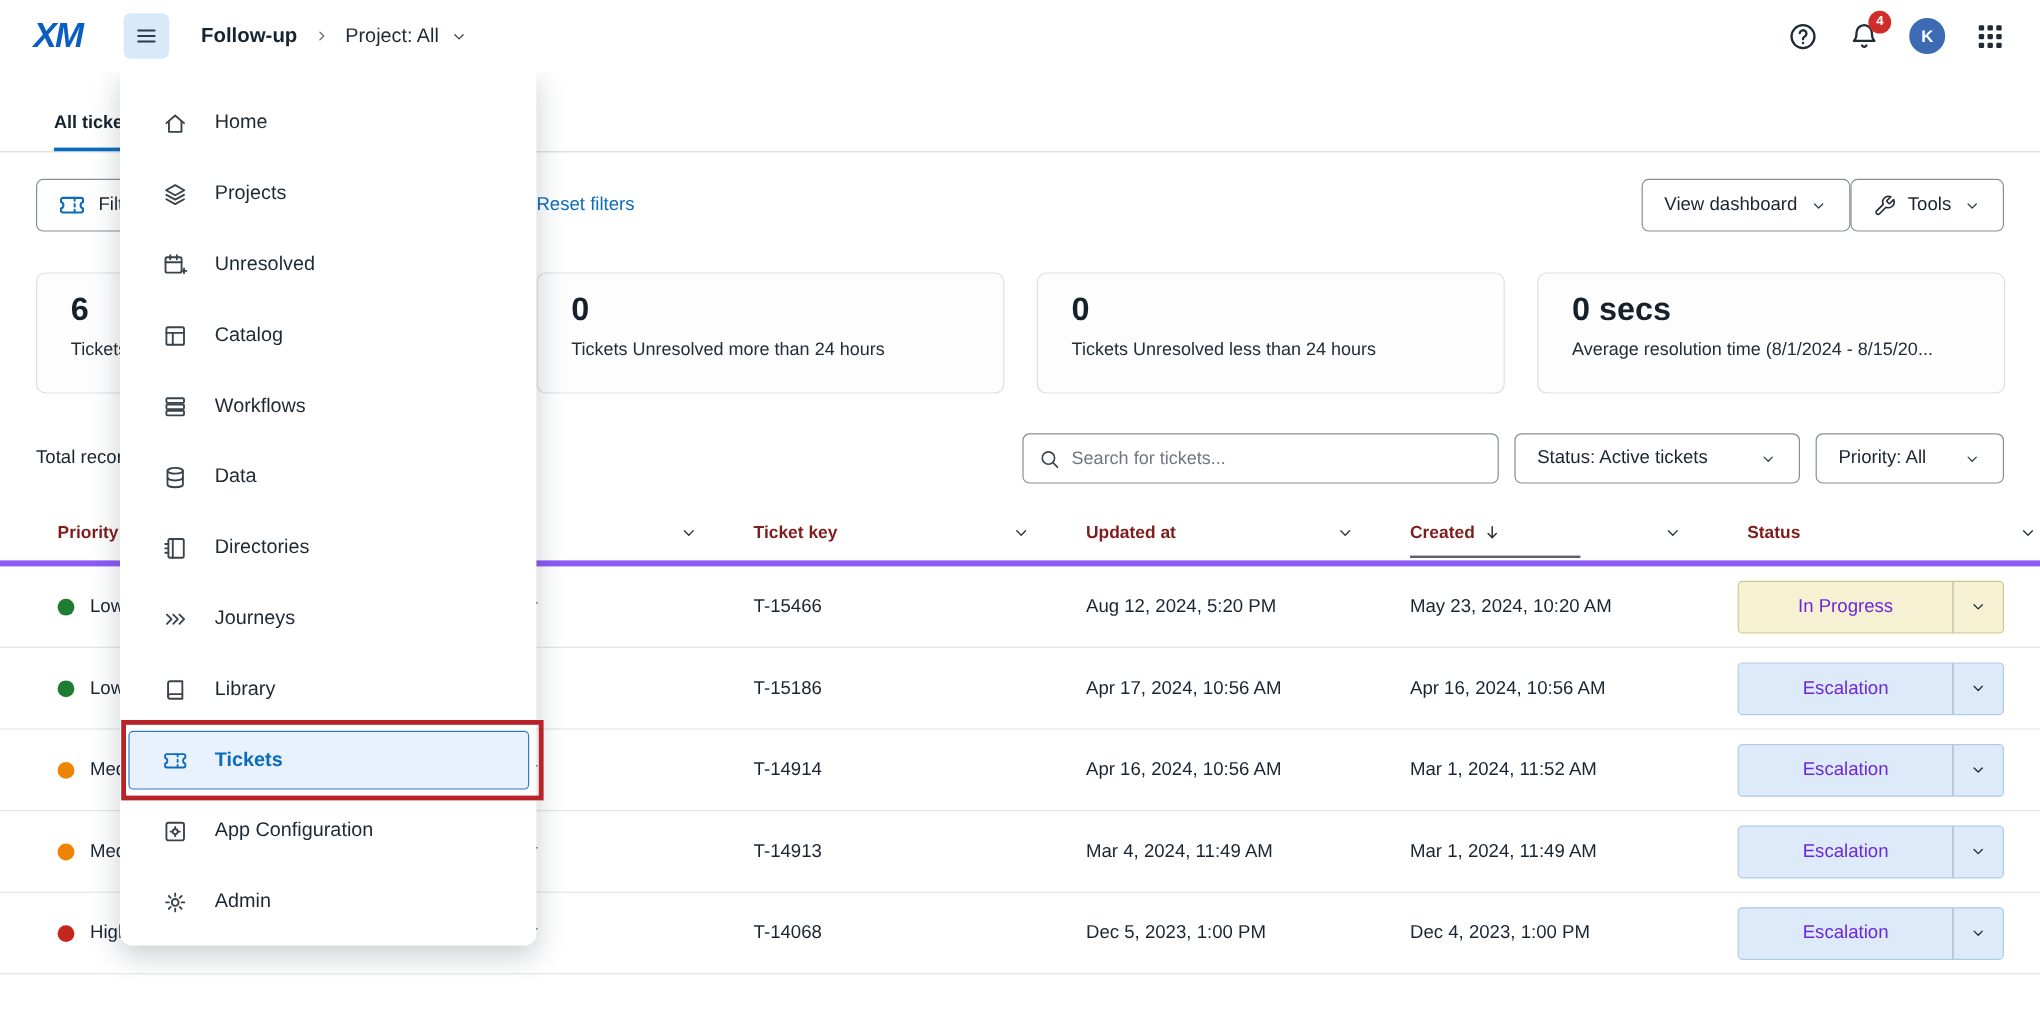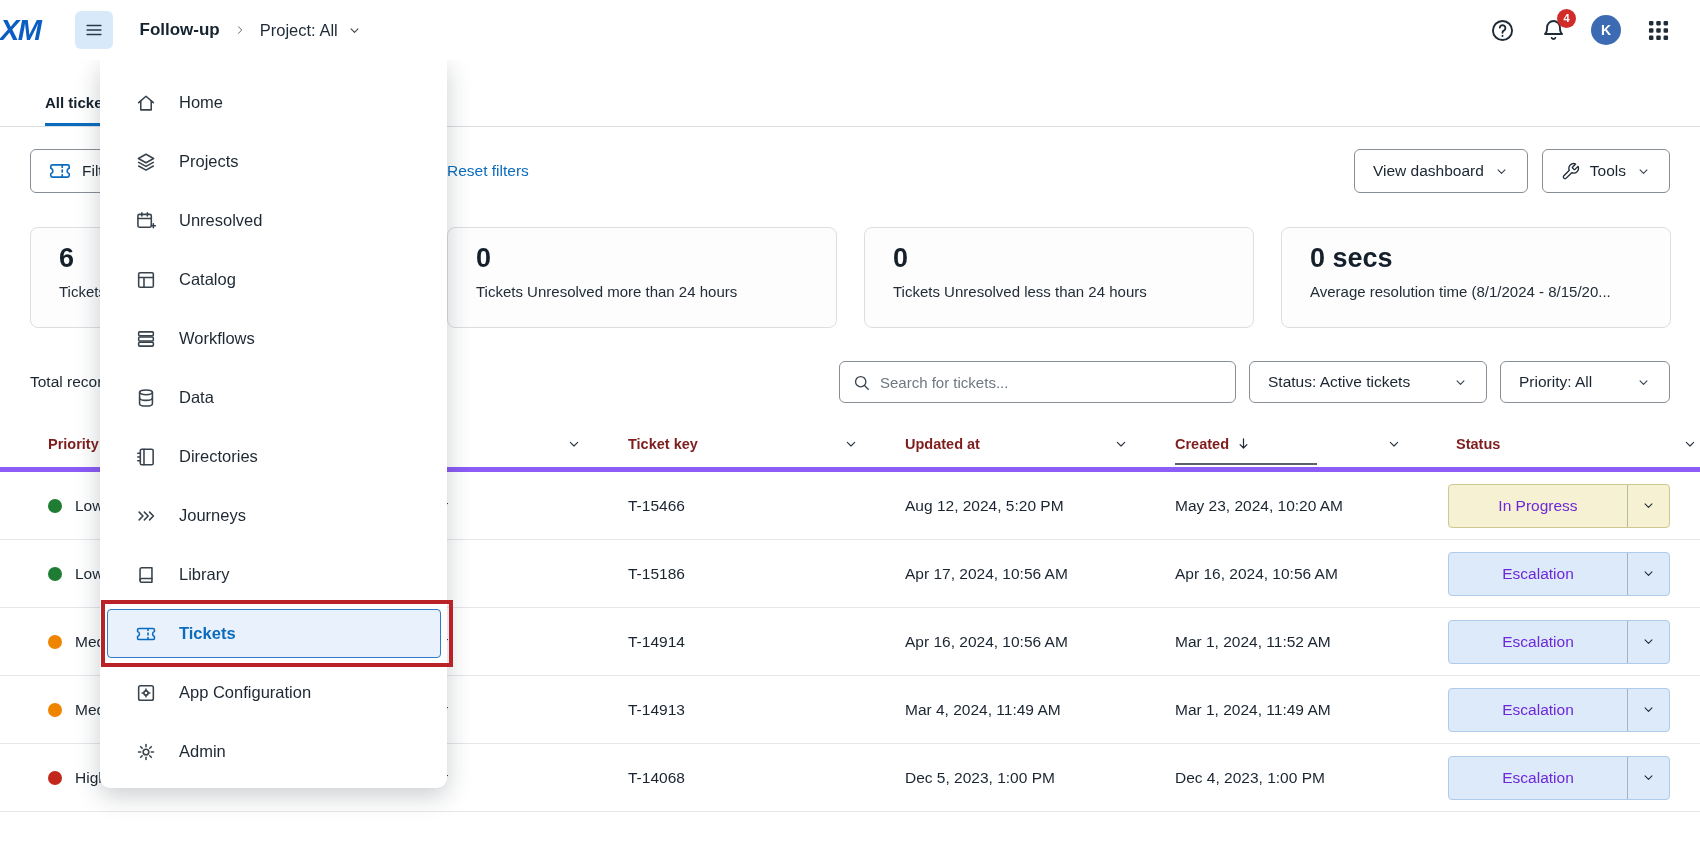--- a/index.html
+++ b/index.html
@@ -1,20 +1,20 @@
 <!DOCTYPE html>
 <html><head>
 <meta charset="utf-8">
 <style>
   * { box-sizing: border-box; margin: 0; padding: 0; }
   html,body { width:1700px; height:850px; overflow:hidden; background:#fff;
     font-family:"Liberation Sans", sans-serif; color:#1A2531; }
 
   
-  .topbar { height:60px; display:flex; align-items:center; background:#fff; position:relative; z-index:70; }
+  .topbar { height:60px; display:flex; align-items:center; padding-left:28px; background:#fff; position:relative; z-index:70; }
   .logo { font-size:29px; font-weight:800; font-style:italic; color:#0A5DC2; letter-spacing:-1.5px; margin-right:34px; cursor:pointer; }
   .hamburger { width:38px; height:38px; border:none; border-radius:6px; background:#D8E9FA; color:#2A3A46;
     display:flex; align-items:center; justify-content:center; cursor:pointer; }
   .hamburger .ic { width:22px; height:22px; }
   .breadcrumb { display:flex; align-items:center; gap:13px; margin-left:27px; }
   .bc-section { font-size:17px; font-weight:700; color:#16242F; cursor:pointer; }
   .bc-sep { width:14px; height:14px; color:#5A6470; }
   .bc-project { display:flex; align-items:center; gap:9px; font-size:16.5px; color:#1F2A37; cursor:pointer; }
   .bc-project .ic { width:15px; height:15px; color:#39434D; }
   .topbar-right { margin-left:auto; display:flex; align-items:center; gap:24px; padding-right:28px; }
@@ -43,39 +43,39 @@
   .main { position:relative; z-index:1; }
   .tabs-row { display:flex; padding:34px 0 0 45px; border-bottom:1px solid #D9DCE0; }
   .tab { font-size:15px; font-weight:700; color:#15222E; padding-bottom:12px; border-bottom:3px solid #0B6CBE; cursor:pointer; }
 
   .toolbar { display:flex; align-items:center; margin:22px 30px 0; }
   .btn { height:44px; border:1px solid #878E96; border-radius:6px; background:#fff; display:inline-flex;
     align-items:center; gap:10px; padding:0 18px; font-size:15.5px; color:#1A2531; cursor:pointer; font-family:inherit; }
   .filter-btn { width:402px; justify-content:flex-start; padding-left:17px; }
   .filter-btn .ticket-ic { width:24px; height:24px; color:#0B6CBE; }
   .link { color:#0B6CBE; font-size:15.5px; margin-left:15px; cursor:pointer; text-decoration:none; }
-  .toolbar-right { margin-left:auto; display:flex; gap:14px; }
+  .toolbar-right { margin-left:auto; display:flex; }
   .chev { width:15px; height:15px; color:#333E49; flex:none; }
   .wrench-ic { width:19px; height:19px; color:#1F2A37; }
 
   .stats { display:grid; grid-template-columns:repeat(4,390px); gap:27px; margin:34px 30px 0; }
   .card { height:101px; border:1px solid #DCDFE2; border-radius:8px; background:#FDFDFE; padding:15px 24px 0 28px; }
   .card-value { font-size:27px; font-weight:600; color:#15202B; }
   .card-label { font-size:15px; color:#222D38; margin-top:9px; white-space:nowrap; overflow:hidden; }
 
   .filters-row { display:flex; align-items:center; margin:33px 30px 0; }
   .total-label { font-size:15.5px; color:#1A2531; white-space:nowrap; overflow:hidden; }
   .search-box { margin-left:auto; width:397px; height:42px; border:1px solid #878E96; border-radius:6px;
     display:flex; align-items:center; padding:0 12px; gap:9px; background:#fff; }
   .search-icon { width:19px; height:19px; color:#3A444E; flex:none; }
   .search-box input { border:none; outline:none; font-size:15px; color:#1A2531; flex:1; font-family:inherit; background:transparent; }
   .search-box input::placeholder { color:#6F7882; }
   .dd-btn { height:42px; justify-content:space-between; margin-left:13px; }
   .dd-status { width:238px; }
-  .dd-priority { width:170px; }
+  .dd-priority { width:157px; }
 
   .thead,.trow { display:grid; grid-template-columns:270px 328px 277px 270px 273px 1fr; align-items:center; padding:0 30px; }
   .table { margin-top:17px; }
   .thead { height:52px; border-bottom:5px solid #8b5cf6; font-size:14.5px; font-weight:700; color:#7f1d1d; }
   .th { display:flex; align-items:center; justify-content:space-between; padding-right:46px; }
   .th .chev { width:16px; height:16px; color:#2A3540; cursor:pointer; }
   .th-first { padding-left:18px; }
   .sorted-col { display:inline-flex; align-items:center; gap:6px; position:relative; min-width:140px; }
   .sorted-col::after { content:""; position:absolute; left:0; bottom:-13px; height:2px; width:142px; background:#59626C; }
   .sort-icon { width:17px; height:17px; color:#1F2A37; }

